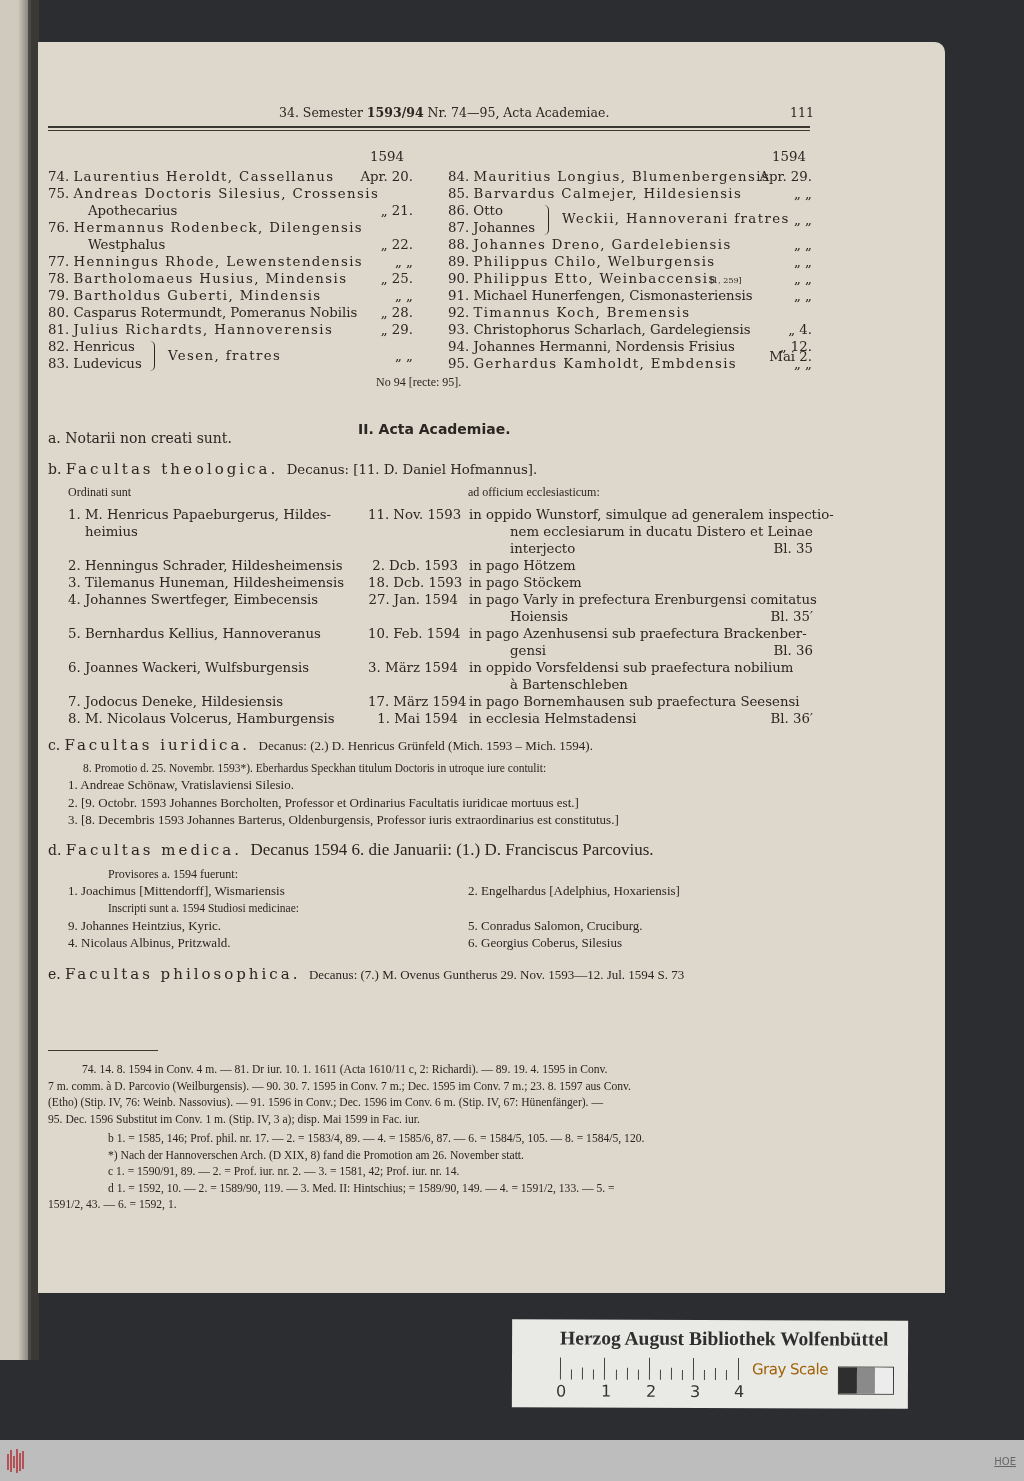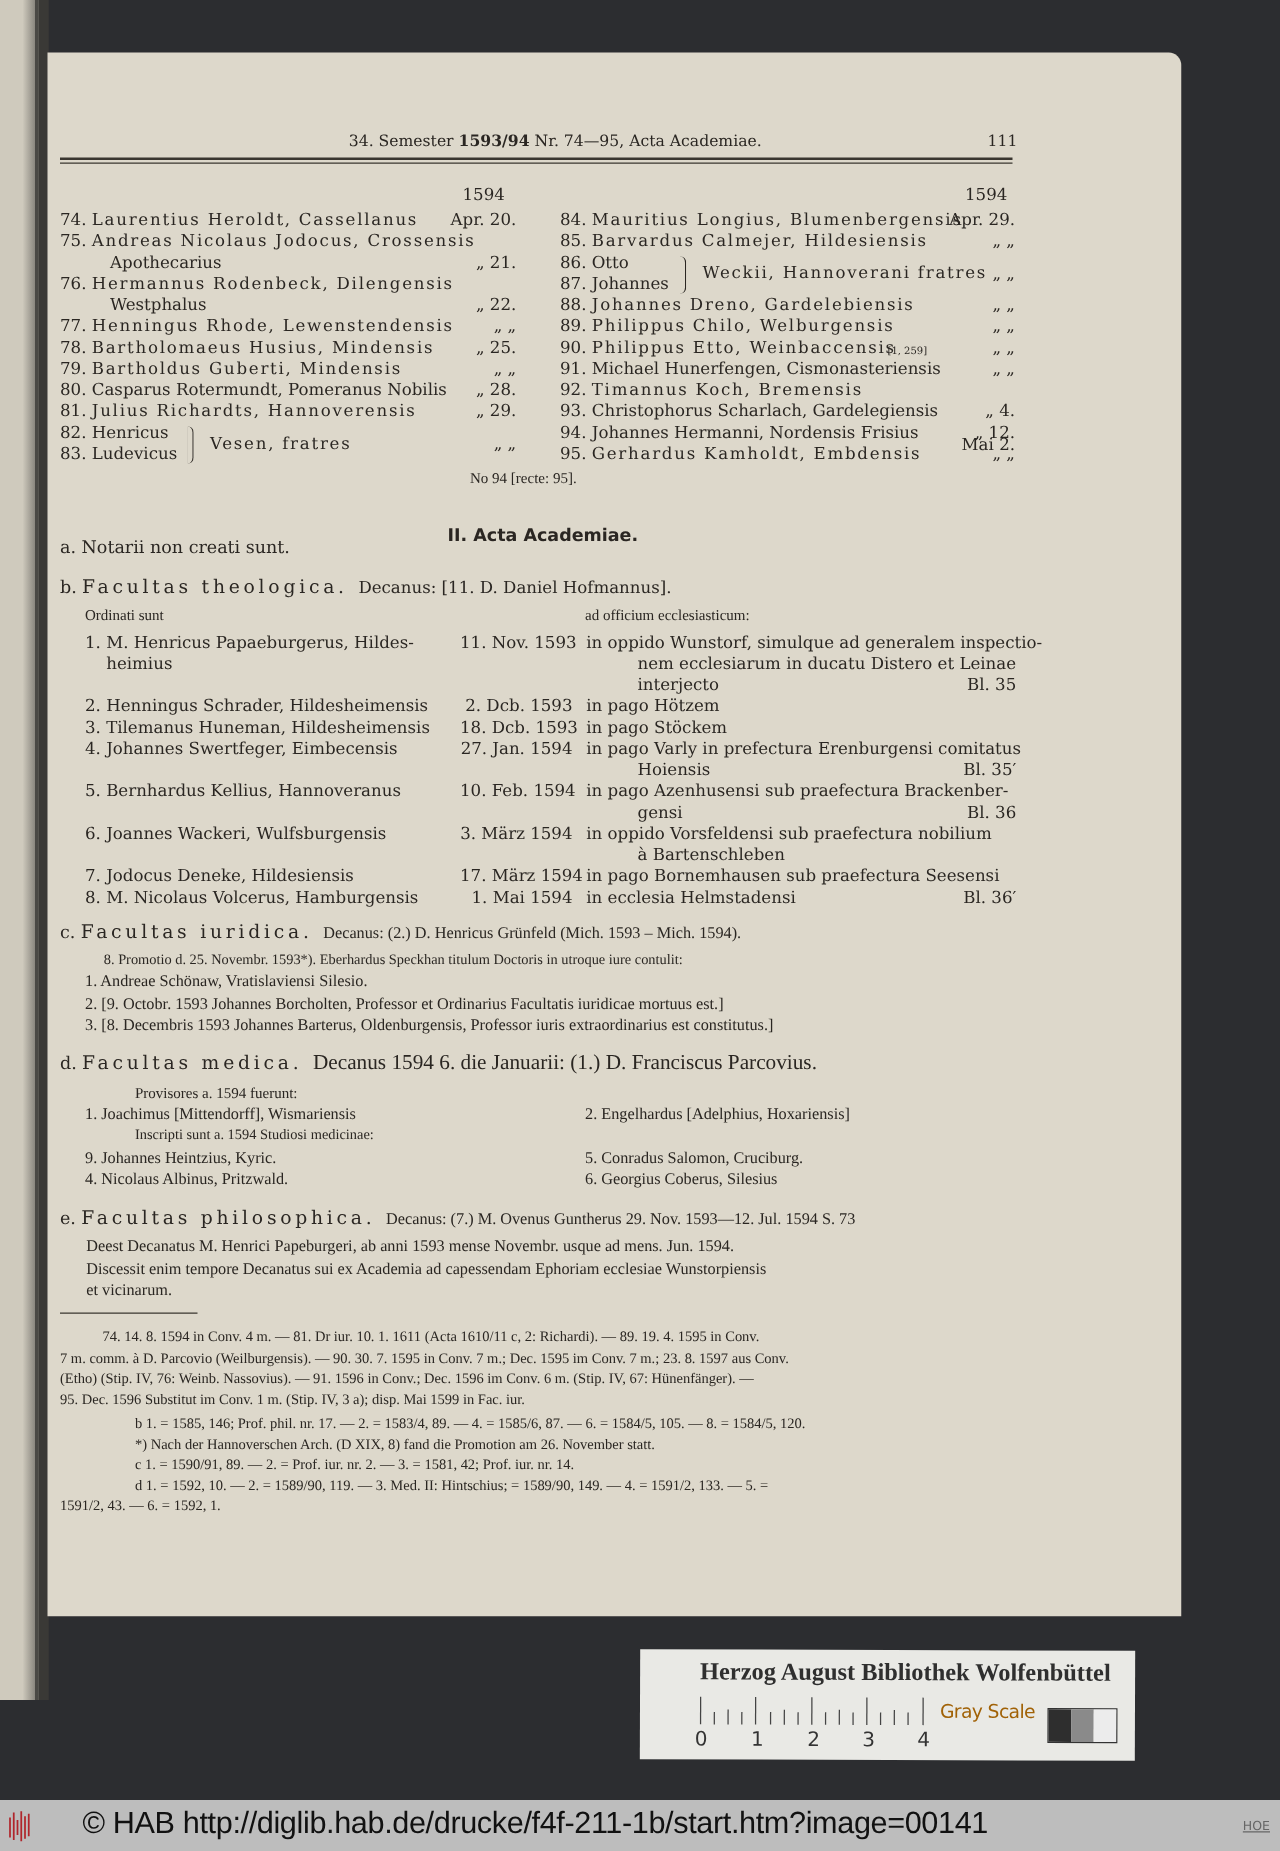--- a/index.html
+++ b/index.html
@@ -46,21 +46,21 @@
   <div class="abs hdr" style="left:241px;top:63px;">
     <span>34. Semester </span><b>1593/94</b><span> Nr. 74—95, Acta Academiae.</span>
   </div>
   <div class="abs hdr" style="left:752px;top:63px;">111</div>
   <div class="rule" style="top:84px;left:10px;width:762px;"></div>
   <div class="rule2" style="top:88px;left:10px;width:762px;"></div>
 
   <div class="abs t" style="left:332px;top:107px;">1594</div>
   <div class="abs t" style="left:10px;top:127px;width:365px;">
     <div style="position:relative;height:17px;"><span>74.</span> <span class="sp">Laurentius Heroldt, Cassellanus</span><span class="abs r" style="right:0;top:0;">Apr. 20.</span></div>
-    <div style="position:relative;height:17px;"><span>75.</span> <span class="sp">Andreas Nicolaus Jodocus, Crossensis</span></div>
+    <div style="position:relative;height:17px;"><span>75.</span> <span class="sp">Andreas Doctoris Silesius, Crossensis</span></div>
     <div style="position:relative;height:17px;padding-left:40px;"><span>Apothecarius</span><span class="abs r" style="right:0;top:0;">„ 21.</span></div>
     <div style="position:relative;height:17px;"><span>76.</span> <span class="sp">Hermannus Rodenbeck, Dilengensis</span></div>
     <div style="position:relative;height:17px;padding-left:40px;"><span>Westphalus</span><span class="abs r" style="right:0;top:0;">„ 22.</span></div>
     <div style="position:relative;height:17px;"><span>77.</span> <span class="sp">Henningus Rhode, Lewenstendensis</span><span class="abs r" style="right:0;top:0;">„ „</span></div>
     <div style="position:relative;height:17px;"><span>78.</span> <span class="sp">Bartholomaeus Husius, Mindensis</span><span class="abs r" style="right:0;top:0;">„ 25.</span></div>
     <div style="position:relative;height:17px;"><span>79.</span> <span class="sp">Bartholdus Guberti, Mindensis</span><span class="abs r" style="right:0;top:0;">„ „</span></div>
     <div style="position:relative;height:17px;"><span>80.</span> <span>Casparus Rotermundt, Pomeranus Nobilis</span><span class="abs r" style="right:0;top:0;">„ 28.</span></div>
     <div style="position:relative;height:17px;"><span>81.</span> <span class="sp">Julius Richardts, Hannoverensis</span><span class="abs r" style="right:0;top:0;">„ 29.</span></div>
     <div style="position:relative;height:34px;">
       <div>82. Henricus</div>
@@ -173,25 +173,20 @@
   <div class="abs sm" style="left:30px;top:841px;font-size:13px;">1. Joachimus [Mittendorff], Wismariensis</div>
   <div class="abs sm" style="left:430px;top:841px;font-size:13px;">2. Engelhardus [Adelphius, Hoxariensis]</div>
   <div class="abs sm" style="left:70px;top:858px;font-size:11.5px;">Inscripti sunt a. 1594 Studiosi medicinae:</div>
   <div class="abs sm" style="left:30px;top:876px;font-size:13px;">9. Johannes Heintzius, Kyric.</div>
   <div class="abs sm" style="left:430px;top:876px;font-size:13px;">5. Conradus Salomon, Cruciburg.</div>
   <div class="abs sm" style="left:30px;top:893px;font-size:13px;">4. Nicolaus Albinus, Pritzwald.</div>
   <div class="abs sm" style="left:430px;top:893px;font-size:13px;">6. Georgius Coberus, Silesius</div>
 
   <div class="abs t" style="left:10px;top:924px;">
     <span style="font-size:14px;">e.</span> <span class="spw">Facultas philosophica.</span>&nbsp;&nbsp;<span class="sm" style="font-size:13px;">Decanus: (7.) M. Ovenus Guntherus 29. Nov. 1593—12. Jul. 1594  S. 73</span>
-  </div>
-  <div class="abs sm" style="left:31px;top:946px;font-size:13px;line-height:17.5px;">
-    <div>Deest Decanatus M. Henrici Papeburgeri, ab anni 1593 mense Novembr. usque ad mens. Jun. 1594.</div>
-    <div>Discessit enim tempore Decanatus sui ex Academia ad capessendam Ephoriam ecclesiae Wunstorpiensis</div>
-    <div>et vicinarum.</div>
   </div>
 
   <div class="abs" style="left:10px;top:1008px;width:110px;border-top:1px solid #3a3630;"></div>
 
   <div class="abs fn" style="left:10px;top:1020px;width:765px;">
     <div style="padding-left:34px;">74. 14. 8. 1594 in Conv. 4 m. — 81. Dr iur. 10. 1. 1611 (Acta 1610/11 c, 2: Richardi). — 89. 19. 4. 1595 in Conv.</div>
     <div>7 m. comm. à D. Parcovio (Weilburgensis). — 90. 30. 7. 1595 in Conv. 7 m.; Dec. 1595 im Conv. 7 m.; 23. 8. 1597 aus Conv.</div>
     <div>(Etho) (Stip. IV, 76: Weinb. Nassovius). — 91. 1596 in Conv.; Dec. 1596 im Conv. 6 m. (Stip. IV, 67: Hünenfänger). —</div>
     <div>95. Dec. 1596 Substitut im Conv. 1 m. (Stip. IV, 3 a); disp. Mai 1599 in Fac. iur.</div>
     <div style="padding-left:60px;margin-top:3px;">b 1. = 1585, 146; Prof. phil. nr. 17. — 2. = 1583/4, 89. — 4. = 1585/6, 87. — 6. = 1584/5, 105. — 8. = 1584/5, 120.</div>
@@ -240,15 +235,14 @@
   <svg class="logo" viewBox="0 0 20 26">
     <g stroke="#b0262c" stroke-width="1.4">
       <line x1="2" y1="6" x2="2" y2="22"></line>
         <line x1="5" y1="2" x2="5" y2="24"></line>
         <line x1="8" y1="8" x2="8" y2="20"></line>
       <line x1="11" y1="1" x2="11" y2="25"></line>
         <line x1="14" y1="5" x2="14" y2="23"></line>
         <line x1="17" y1="3" x2="17" y2="21"></line>
     </g>
   </svg>
-  <div class="url">© HAB http://diglib.hab.de/drucke/f4f-211-1b/start.htm?image=00141</div>
   <div class="mini">HOE</div>
 </div>
 
 </body></html>

